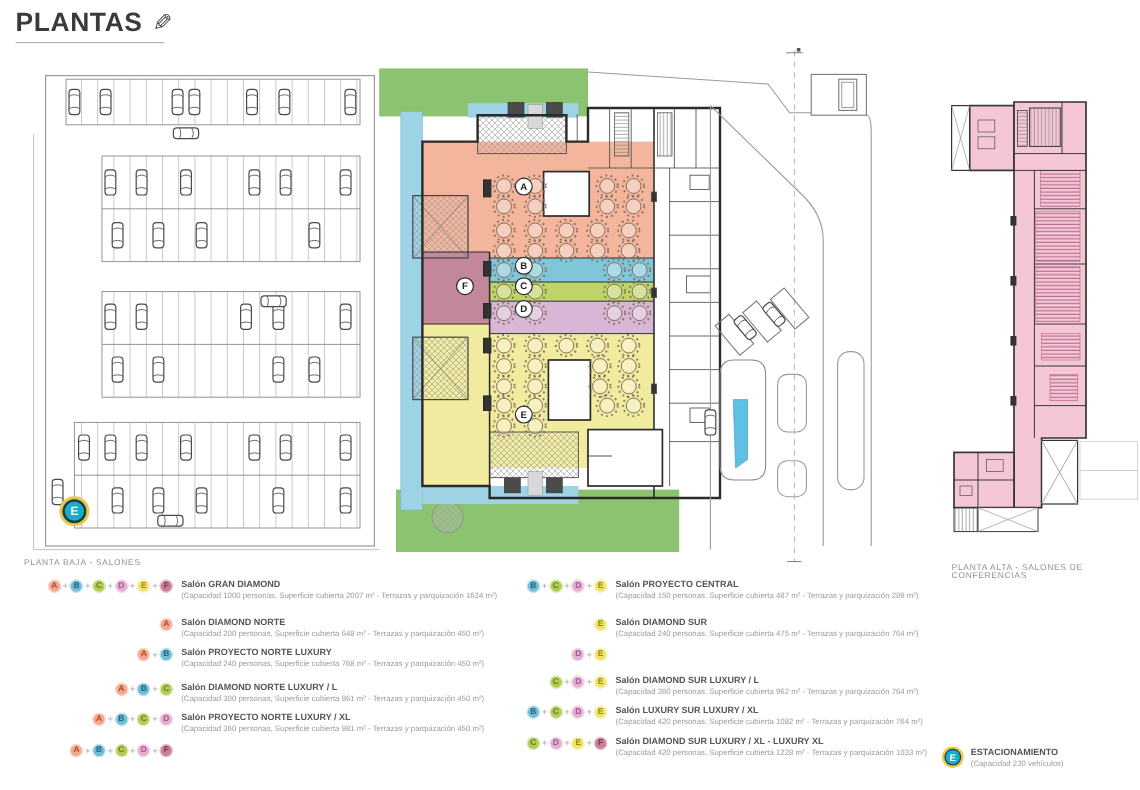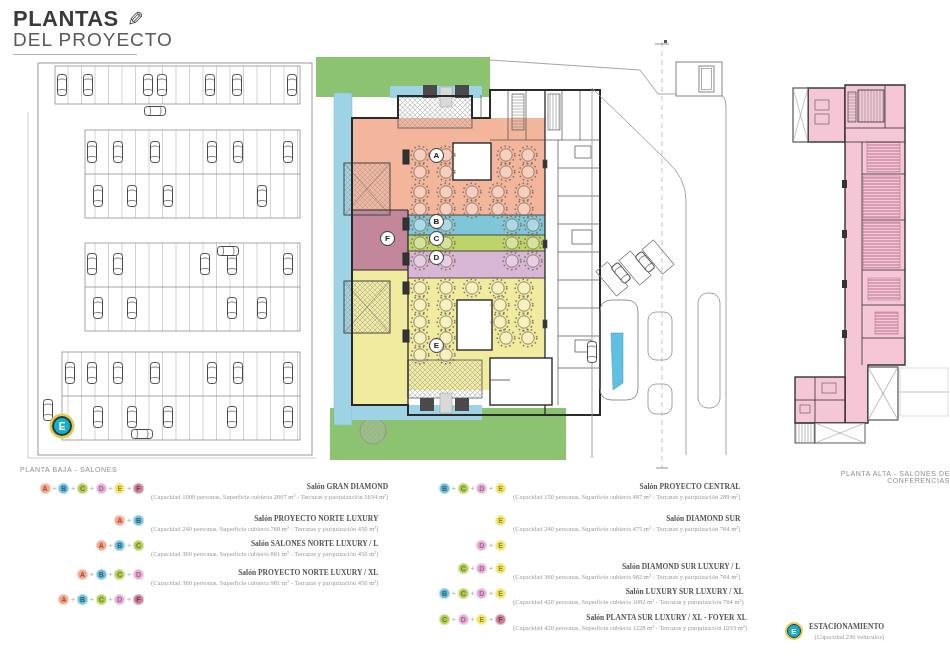--- a/index.html
+++ b/index.html
@@ -1,16 +1,16 @@
 <!DOCTYPE html>
 <html><head>
 <meta charset="utf-8">
 <style>
   html,body{margin:0;padding:0;background:#fff;font-family:"Liberation Sans",sans-serif;}
-  #stage{position:relative;width:950px;height:658px;background:#fff;overflow:hidden;text-align:right;}
+  #stage{position:relative;width:950px;height:658px;background:#fff;overflow:hidden;}
   #plan-svg{position:absolute;left:0;top:0;}
 
   
   .hdr{position:absolute;left:13px;top:6px;z-index:6;}
   .hdr-row1{display:flex;align-items:center;gap:8px;}
   .t1{font-size:22px;font-weight:bold;color:#3a3a3a;letter-spacing:.5px;}
   .pencil{font-size:20px;color:#4a4a4a;display:inline-block;transform:scaleX(-1);}
   .t2{font-size:19px;font-weight:300;color:#5a5a5a;letter-spacing:1px;margin-top:-3px;}
   .rule{width:124px;height:1px;background:#b3b3b3;margin-top:3px;}
 
@@ -35,21 +35,21 @@
   #legend-right .lg-item:nth-child(1){margin-bottom:15px;}
   #legend-right .lg-item:nth-child(3){margin-bottom:12px;}
   #legend-right .lg-item:nth-child(5){margin-bottom:9px;}
   .lg-badges{display:flex;justify-content:flex-end;align-items:center;flex:0 0 auto;}
   #legend-left .lg-badges{width:122px;}
   #legend-right .lg-badges{width:76px;}
   .badge{width:11px;height:11px;border-radius:50%;font-size:7px;font-weight:bold;line-height:11px;
     display:flex;align-items:center;justify-content:center;flex:0 0 auto;
     box-shadow:inset 0 0 0 1px rgba(255,255,255,.55);}
   .plus{font-size:8px;color:#aaa;margin:0 1.5px;line-height:11px;}
-  .lg-text{margin-left:7px;font-family:Liberation Serif, serif;}
+  .lg-text{margin-left:7px;}
   .lg-title{font-size:7.5px;font-weight:bold;color:#555;white-space:nowrap;line-height:1.15;}
   .lg-details{font-size:6.5px;color:#9a9a9a;white-space:nowrap;margin-top:1px;line-height:1.15;}
 
   
   #parking-legend{position:absolute;left:787px;top:623px;display:flex;align-items:flex-start;gap:8px;z-index:6;}
   .pk-badge{width:14px;height:14px;border-radius:50%;background:#14b0ca;color:#fff;border:1.5px solid #1d3a46;
     box-shadow:0 0 0 2px #e8c74b;font-size:8px;font-weight:bold;display:flex;align-items:center;justify-content:center;
     box-sizing:border-box;margin-top:1px;}
 </style>
 </head>
@@ -401,21 +401,20 @@
       <rect x="815" y="423" width="50" height="20" fill="#fff" stroke="#333" stroke-width="0.8"></rect>
       <path d="M815,423 L865,443 M865,423 L815,443" stroke="#999" stroke-width="0.6"></path>
     </g>
   </svg>
 
   <div class="hdr">
     <div class="hdr-row1">
       <span class="t1">PLANTAS</span>
       <span class="pencil">✎</span>
     </div>
-    <div class="t2">DEL PROYECTO</div>
     <div class="rule"></div>
   </div>
 
   <div class="sec-label" style="left:20px;top:466px;">PLANTA BAJA - SALONES</div>
   <div class="sec-label" style="left:793px;top:470px;">PLANTA ALTA - SALONES DE CONFERENCIAS</div>
 
   <div class="marker" style="left:429px;top:148px;">A</div>
   <div class="marker" style="left:429px;top:214px;">B</div>
   <div class="marker" style="left:429px;top:231px;">C</div>
   <div class="marker" style="left:429px;top:250px;">D</div>
@@ -439,38 +438,47 @@
           <span class="badge" style="background: rgb(201, 127, 149); color: rgb(125, 53, 80);">F</span>
         </div>
       <div class="lg-text">
         <div class="lg-title">Salón GRAN DIAMOND</div>
         <div class="lg-details">(Capacidad 1000 personas, Superficie cubierta 2007 m² - Terrazas y parquización 1634 m²)</div>
       </div>
     </div>
     <div class="lg-item">
       <div class="lg-badges">
           <span class="badge" style="background: rgb(242, 168, 142); color: rgb(180, 74, 50);">A</span>
+        </div>
+      <div class="lg-text">
+        <div class="lg-title">Salón DIAMOND NORTE</div>
+        <div class="lg-details">(Capacidad 200 personas, Superficie cubierta 648 m² - Terrazas y parquización 450 m²)</div>
+      </div>
+    </div>
+    <div class="lg-item">
+      <div class="lg-badges">
+          <span class="badge" style="background: rgb(242, 168, 142); color: rgb(180, 74, 50);">A</span>
           <span class="plus">+</span>
           <span class="badge" style="background: rgb(111, 188, 211); color: rgb(31, 104, 128);">B</span>
         </div>
       <div class="lg-text">
         <div class="lg-title">Salón PROYECTO NORTE LUXURY</div>
         <div class="lg-details">(Capacidad 240 personas, Superficie cubierta 768 m² - Terrazas y parquización 450 m²)</div>
       </div>
     </div>
     <div class="lg-item">
       <div class="lg-badges">
           <span class="badge" style="background: rgb(242, 168, 142); color: rgb(180, 74, 50);">A</span>
           <span class="plus">+</span>
           <span class="badge" style="background: rgb(111, 188, 211); color: rgb(31, 104, 128);">B</span>
           <span class="plus">+</span>
           <span class="badge" style="background: rgb(179, 204, 85); color: rgb(100, 128, 31);">C</span>
         </div>
       <div class="lg-text">
-        <div class="lg-title">Salón SALONES NORTE LUXURY / L</div>
+        <div class="lg-title">Salón DIAMOND NORTE LUXURY / L</div>
         <div class="lg-details">(Capacidad 300 personas, Superficie cubierta 861 m² - Terrazas y parquización 450 m²)</div>
       </div>
     </div>
     <div class="lg-item">
       <div class="lg-badges">
           <span class="badge" style="background: rgb(242, 168, 142); color: rgb(180, 74, 50);">A</span>
           <span class="plus">+</span>
           <span class="badge" style="background: rgb(111, 188, 211); color: rgb(31, 104, 128);">B</span>
           <span class="plus">+</span>
           <span class="badge" style="background: rgb(179, 204, 85); color: rgb(100, 128, 31);">C</span>
@@ -561,21 +569,21 @@
       <div class="lg-badges">
           <span class="badge" style="background: rgb(179, 204, 85); color: rgb(100, 128, 31);">C</span>
           <span class="plus">+</span>
           <span class="badge" style="background: rgb(226, 174, 210); color: rgb(168, 90, 146);">D</span>
           <span class="plus">+</span>
           <span class="badge" style="background: rgb(239, 228, 104); color: rgb(152, 138, 31);">E</span>
           <span class="plus">+</span>
           <span class="badge" style="background: rgb(201, 127, 149); color: rgb(125, 53, 80);">F</span>
         </div>
       <div class="lg-text">
-        <div class="lg-title">Salón PLANTA SUR LUXURY / XL - FOYER XL</div>
+        <div class="lg-title">Salón DIAMOND SUR LUXURY / XL - LUXURY XL</div>
         <div class="lg-details">(Capacidad 420 personas, Superficie cubierta 1228 m² - Terrazas y parquización 1033 m²)</div>
       </div>
     </div>
   </div>
 
   <div id="parking-legend">
     <div class="pk-badge">E</div>
     <div class="lg-text" style="margin-left:0;">
       <div class="lg-title">ESTACIONAMIENTO</div>
       <div class="lg-details">(Capacidad 230 vehículos)</div>

